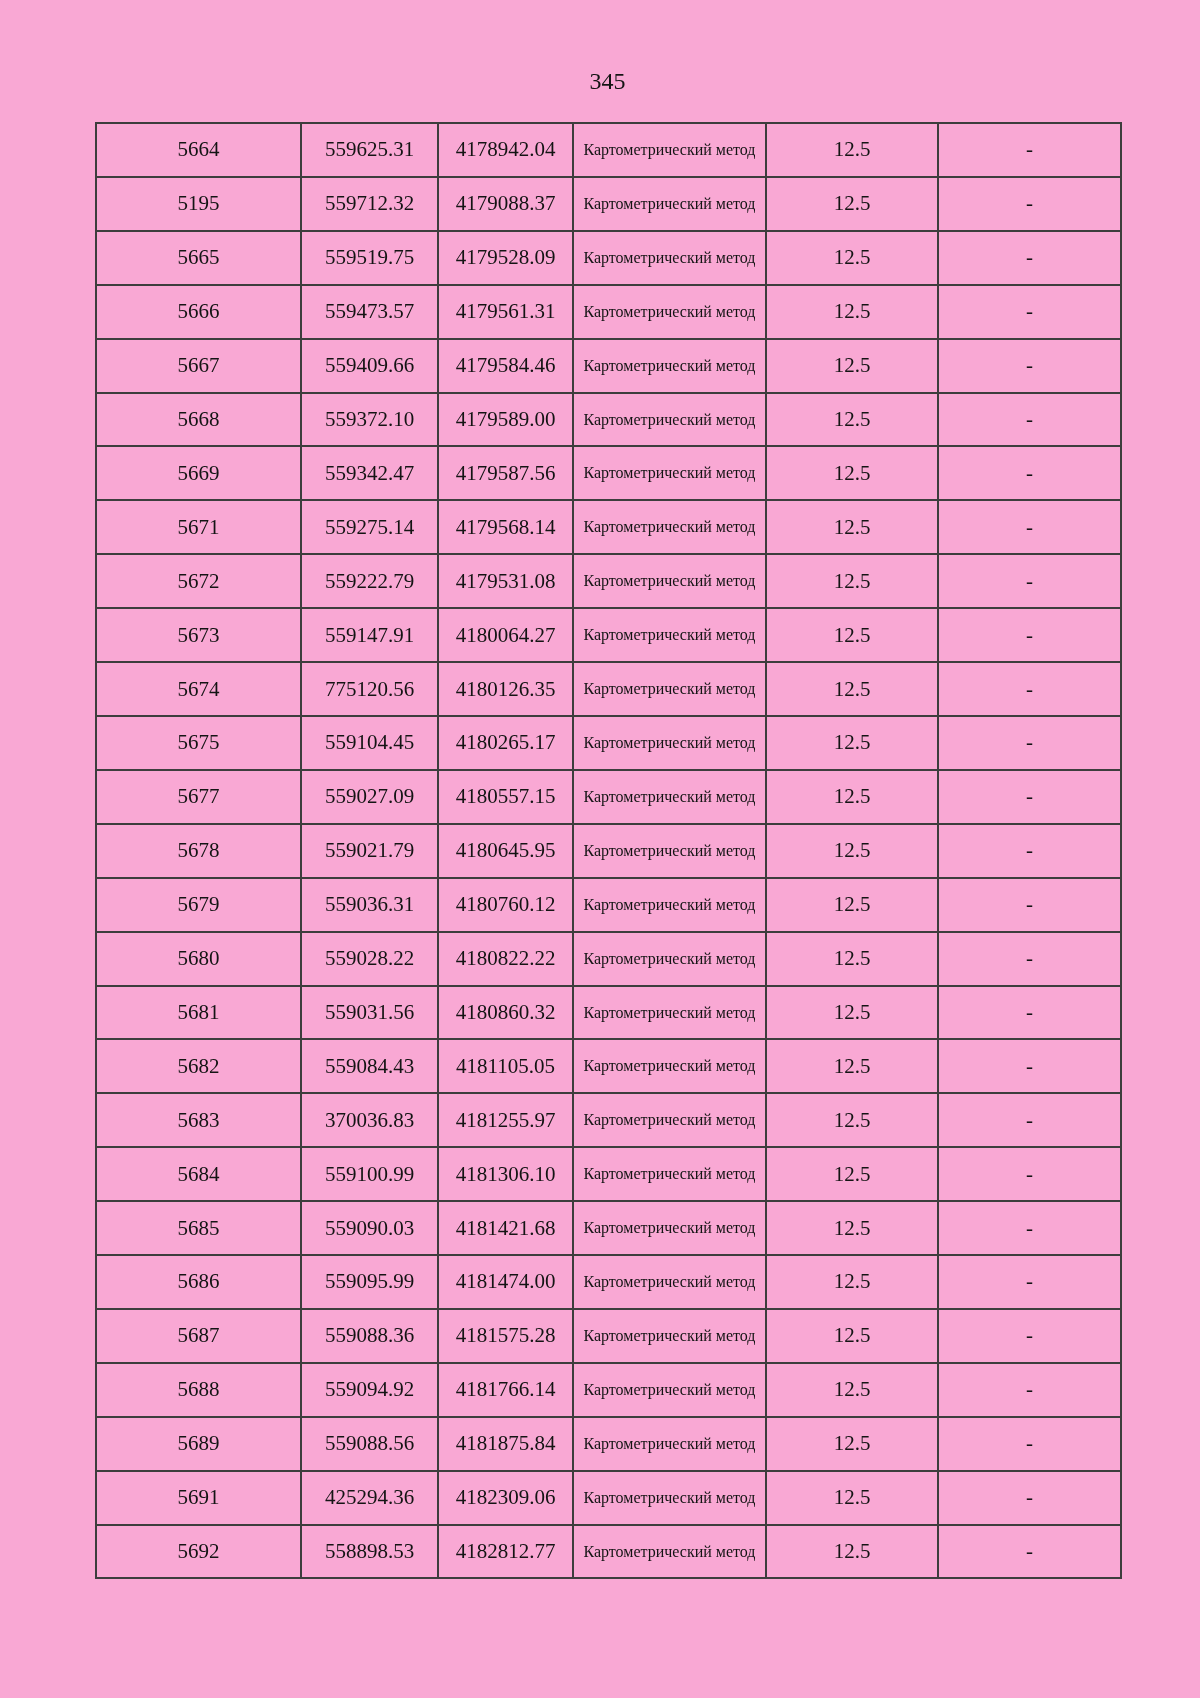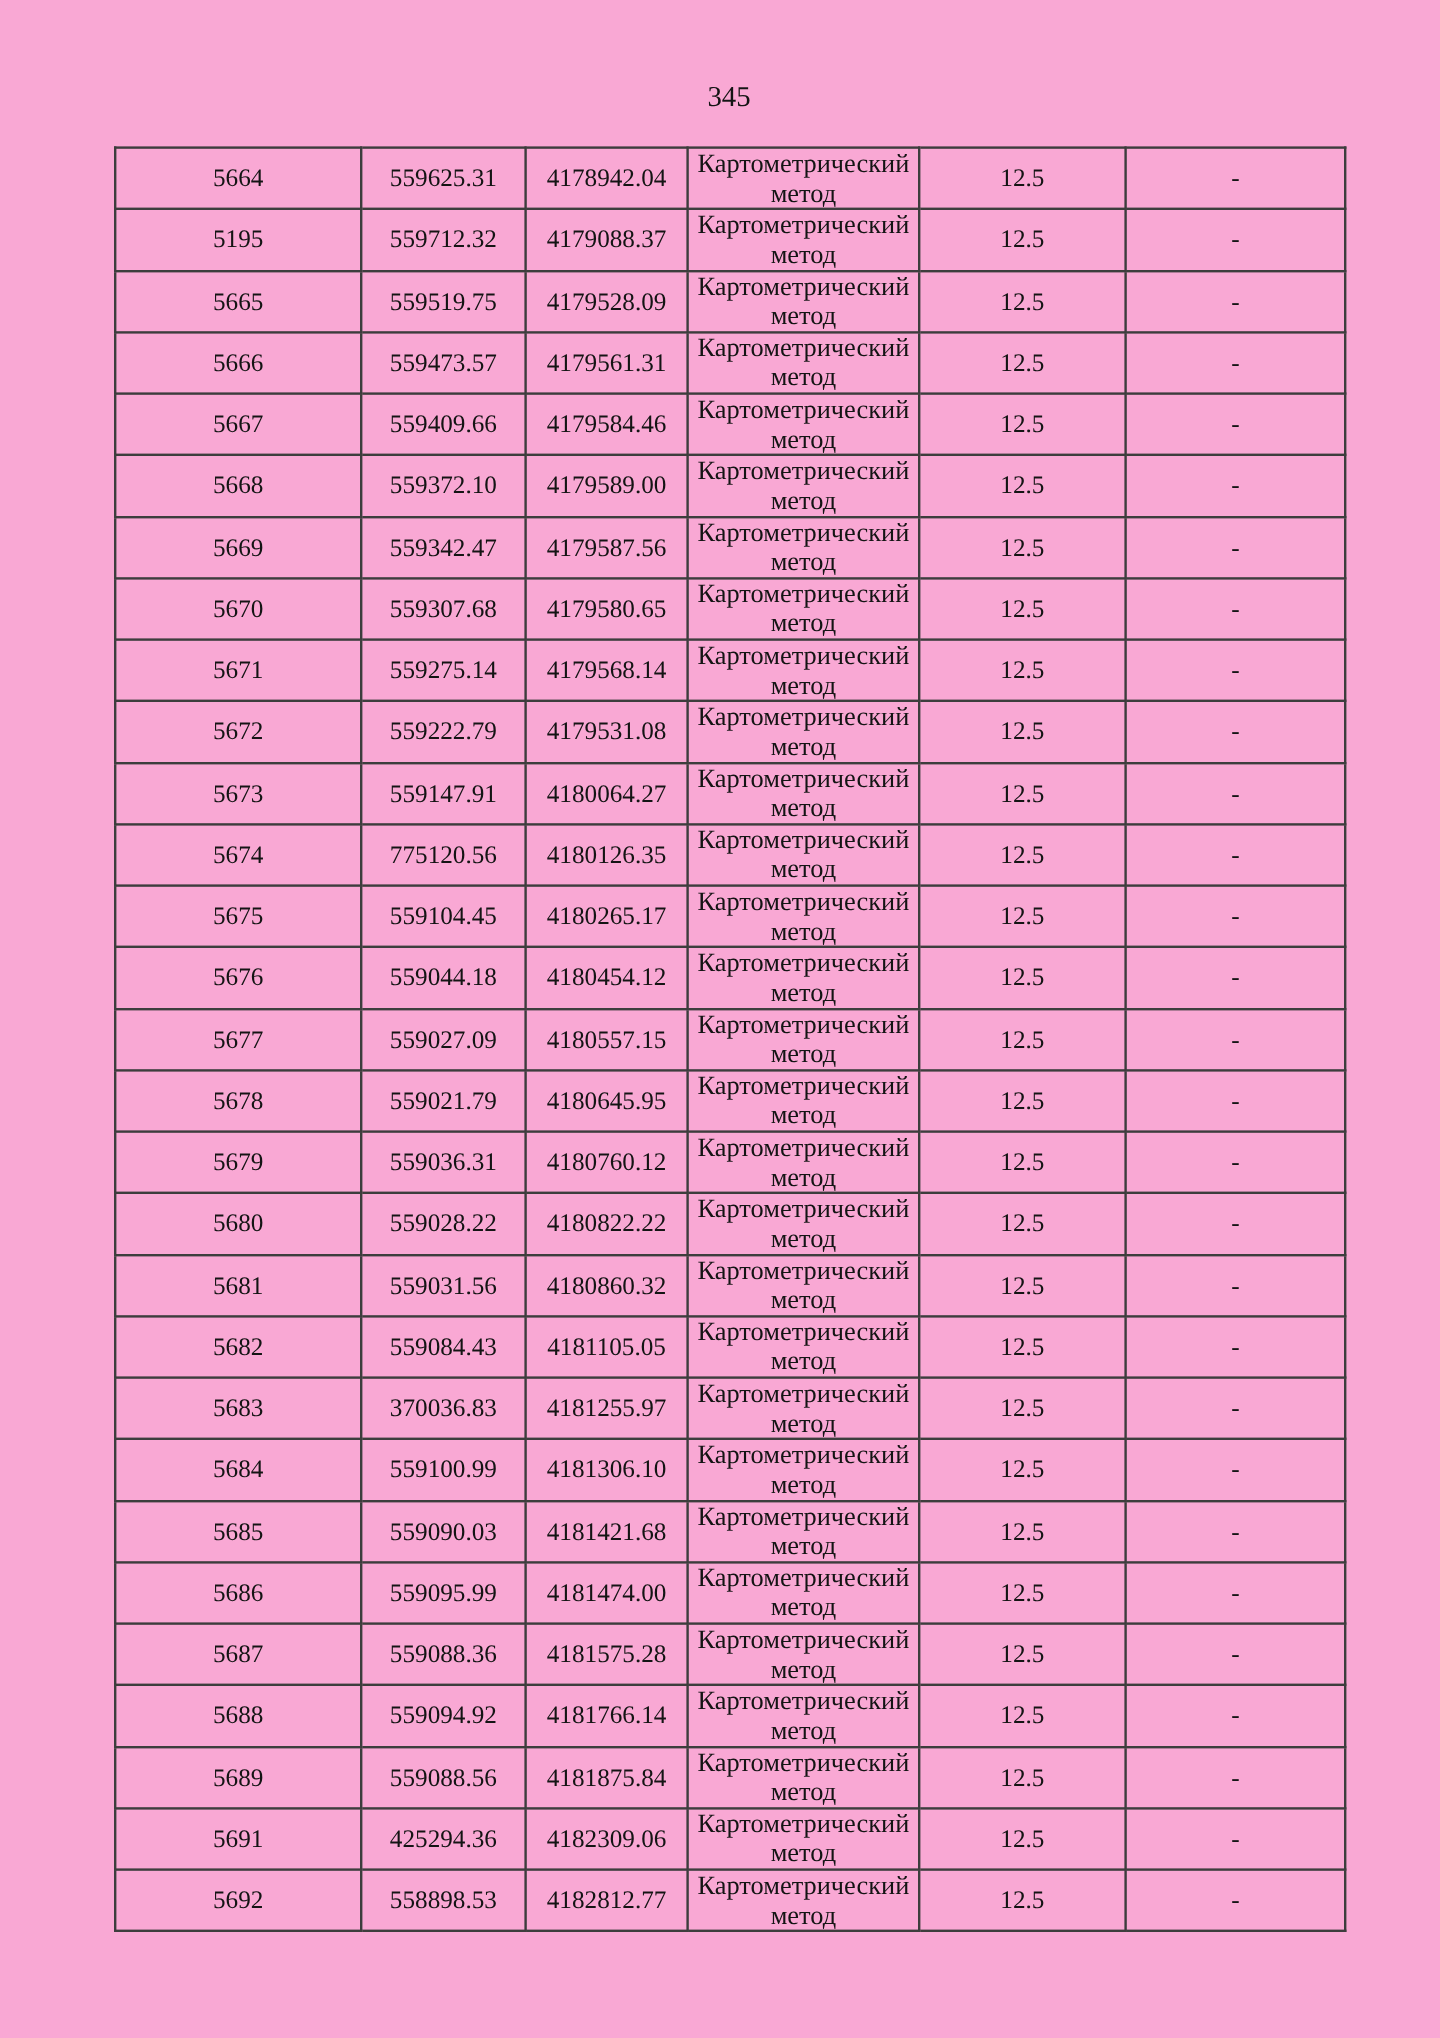--- a/index.html
+++ b/index.html
@@ -39,23 +39,23 @@
     text-align: center;
     vertical-align: middle;
     height: 50.7px;
     box-sizing: border-box;
     padding: 0 4px;
     font-size: 21px;
     color: #141414;
     overflow: hidden;
   }
   table.coords td.col-method {
-    font-size: 22px;
+    font-size: 16px;
     line-height: 1.12;
-    padding: 0 5px;
+    padding: 17px 5px;
   }
   col.c-id     { width: 205px; }
   col.c-x      { width: 137px; }
   col.c-y      { width: 135px; }
   col.c-method { width: 193px; }
   col.c-scale  { width: 172px; }
   col.c-note   { width: 183px; }
 </style>
 </head>
 <body>
@@ -123,28 +123,20 @@
         </tr>
         <tr>
           <td class="col-id">5669</td>
           <td class="col-x">559342.47</td>
           <td class="col-y">4179587.56</td>
           <td class="col-method">Картометрический метод</td>
           <td class="col-scale">12.5</td>
           <td class="col-note">-</td>
         </tr>
         <tr>
-          <td class="col-id">5670</td>
-          <td class="col-x">559307.68</td>
-          <td class="col-y">4179580.65</td>
-          <td class="col-method">Картометрический метод</td>
-          <td class="col-scale">12.5</td>
-          <td class="col-note">-</td>
-        </tr>
-        <tr>
           <td class="col-id">5671</td>
           <td class="col-x">559275.14</td>
           <td class="col-y">4179568.14</td>
           <td class="col-method">Картометрический метод</td>
           <td class="col-scale">12.5</td>
           <td class="col-note">-</td>
         </tr>
         <tr>
           <td class="col-id">5672</td>
           <td class="col-x">559222.79</td>
@@ -166,28 +158,20 @@
           <td class="col-x">775120.56</td>
           <td class="col-y">4180126.35</td>
           <td class="col-method">Картометрический метод</td>
           <td class="col-scale">12.5</td>
           <td class="col-note">-</td>
         </tr>
         <tr>
           <td class="col-id">5675</td>
           <td class="col-x">559104.45</td>
           <td class="col-y">4180265.17</td>
-          <td class="col-method">Картометрический метод</td>
-          <td class="col-scale">12.5</td>
-          <td class="col-note">-</td>
-        </tr>
-        <tr>
-          <td class="col-id">5676</td>
-          <td class="col-x">559044.18</td>
-          <td class="col-y">4180454.12</td>
           <td class="col-method">Картометрический метод</td>
           <td class="col-scale">12.5</td>
           <td class="col-note">-</td>
         </tr>
         <tr>
           <td class="col-id">5677</td>
           <td class="col-x">559027.09</td>
           <td class="col-y">4180557.15</td>
           <td class="col-method">Картометрический метод</td>
           <td class="col-scale">12.5</td>

